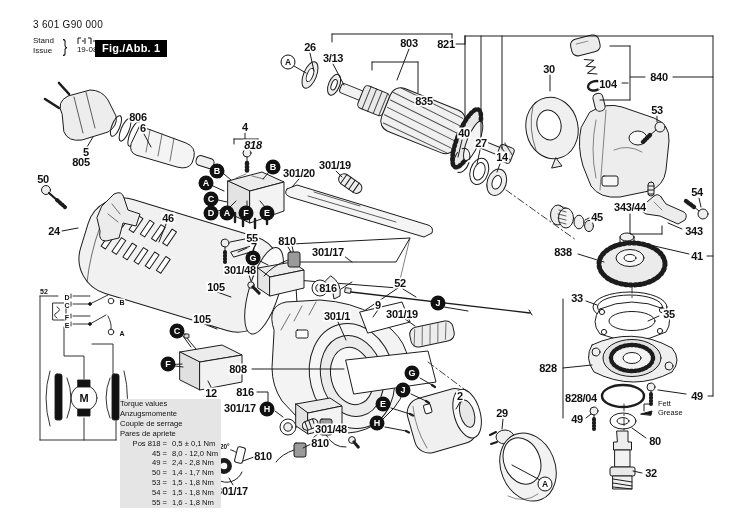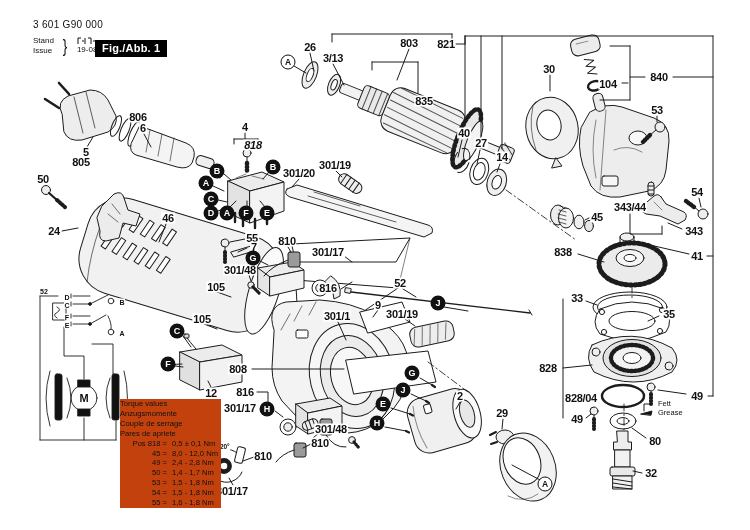--- a/index.html
+++ b/index.html
@@ -21,21 +21,21 @@
   .callout.tiny{font-size:6.5px;letter-spacing:0;}
   .marker{position:absolute;width:15px;height:15px;border-radius:50%;background:#111;color:#fff;
           font-weight:bold;font-size:9px;line-height:15px;text-align:center;
           transform:translate(-50%,-50%);}
   .marker.outline{background:#fff;color:#111;border:1.3px solid #111;width:13px;height:13px;
           font-size:8.5px;line-height:13px;}
   .schlabel{position:absolute;transform:translate(-50%,-50%);font-size:7px;font-weight:bold;
             background:#fff;padding:0 .5px;line-height:7px;}
   .schlabel.big{font-size:11px;line-height:11px;background:transparent;}
   .torque{position:absolute;left:120px;top:399px;font-size:7.6px;line-height:9.9px;
-          white-space:nowrap;background:#c2410c;padding-right:3px;z-index:3;}
+          white-space:nowrap;background:#e5e5e5;padding-right:3px;z-index:3;}
   .trow{display:flex;}
   .tpos{width:47px;text-align:right;}
   .tval{margin-left:5px;}
   .fnotes{position:absolute;left:30px;top:454px;font-size:8px;line-height:10.8px;z-index:3;}
 </style>
 </head>
 <body>
 
 <div class="stage" id="stage">
 

